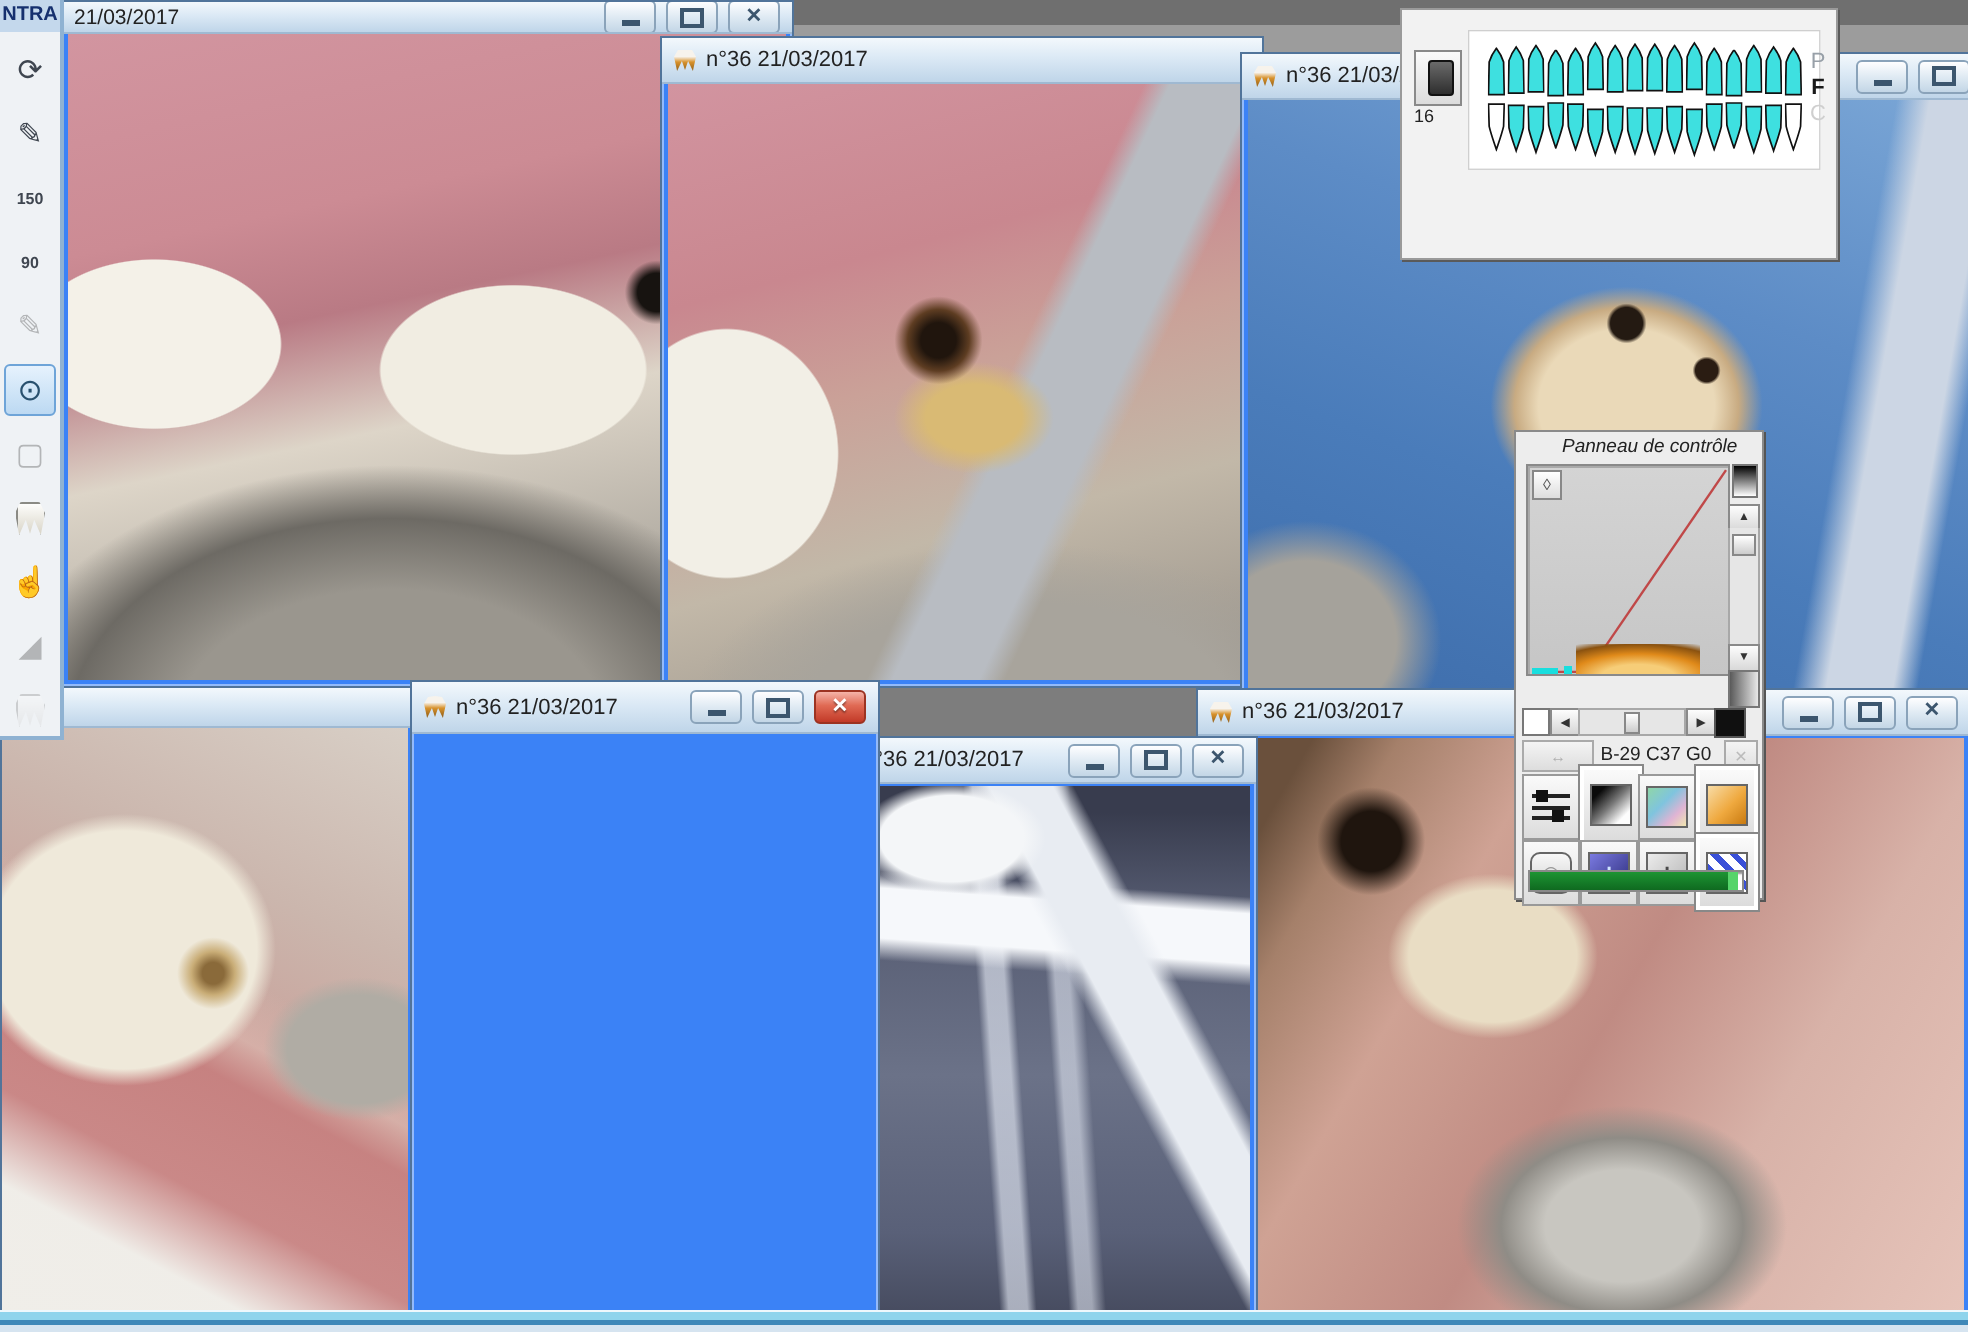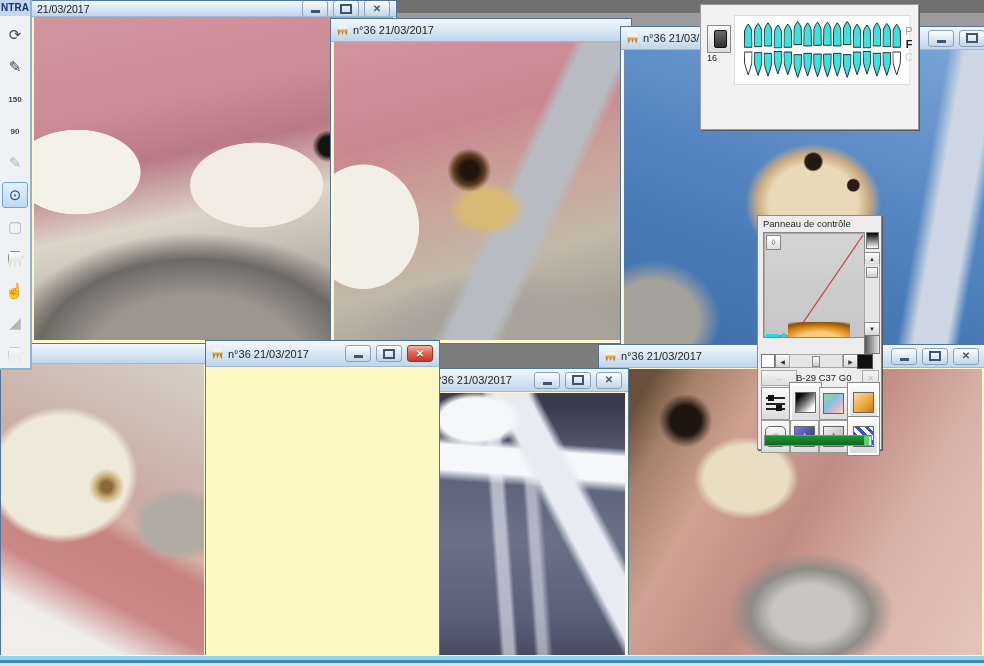--- a/index.html
+++ b/index.html
@@ -2,21 +2,21 @@
 <html><head>
 <meta charset="utf-8">
 <style>
   html,body{margin:0;padding:0;background:#555;}
   .screen{position:relative;width:984px;height:666px;overflow:hidden;background:#7d7d7d;
           font-family:"Liberation Sans",sans-serif;-webkit-font-smoothing:antialiased;}
   .band{position:absolute;left:395px;top:0;width:589px;height:30px;
         background:linear-gradient(#6f6f6f 0 42%,#9c9c9c 42%);z-index:1;}
 
   
-  .win{position:absolute;border:1px solid #51749a;background:#fef9c3;
+  .win{position:absolute;border:1px solid #51749a;background:#3b82f6;
        box-shadow:inset 0 0 0 1px rgba(255,255,255,.45);}
   .tb{height:22px;display:flex;align-items:center;gap:5px;padding:0 6px;
       background:linear-gradient(#f3f8fc,#dbe9f5 45%,#bfd5e9);
       border-bottom:1px solid #9fb9d2;font-size:11px;color:#222;overflow:hidden;white-space:nowrap;}
   .tb .title{flex:0 1 auto;}
   .sp{flex:1;}
   .winbtn{width:24px;height:15px;flex:0 0 auto;border:1px solid #8aa3ba;border-radius:3px;
           background:linear-gradient(#fefeff,#dfeaf3 50%,#c3d6e6);
           display:flex;align-items:center;justify-content:center;position:relative;}
   .winbtn .g-min{width:9px;height:3px;background:#3c566e;margin-top:6px;}
@@ -129,21 +129,21 @@
   .teeth-row.upper{align-items:flex-end;height:46px;margin-top:4px;}
   .teeth-row.lower{align-items:flex-start;height:48px;margin-top:3px;}
   .tooth-svg{display:block;}
   .side-letters{position:absolute;right:5px;top:20px;display:flex;flex-direction:column;gap:1px;}
   .side-letters span{font-size:11px;line-height:12px;text-align:center;}
   .sl-0{color:#98a0a8;}.sl-1{color:#1a1a1a;font-weight:bold;}.sl-2{color:#cfcfcf;}
 
   
   #panel{position:absolute;left:757px;top:215px;width:123px;height:233px;z-index:18;
          background:#ededed;border:1px solid #8a8a8a;box-shadow:1px 1px 0 #555;font-size:9px;color:#222;}
-  #panel .ptitle{position:absolute;left:5px;top:2px;font-size:9.5px;}
+  #panel .ptitle{position:absolute;left:23px;top:2px;font-size:9.5px;font-style:italic;}
   .curvebox{position:absolute;left:5px;top:16px;width:100px;height:104px;
             background:linear-gradient(#d4d4d4,#c6c6c6);border:1px solid #8a8a8a;
             box-shadow:inset 1px 1px 0 #aaa;}
   .dropper{position:absolute;left:2px;top:2px;width:13px;height:13px;border:1px solid #888;
            background:linear-gradient(#fff,#ddd);display:flex;align-items:center;justify-content:center;
            font-size:8px;color:#555;}
   .curve-svg{position:absolute;inset:0;width:100%;height:100%;}
   .hump{position:absolute;left:24%;bottom:0;width:62%;height:15px;
         background:radial-gradient(ellipse 100% 140% at 50% 110%, #f6cd78 0 30%, #e08a1a 55%, #8a5210 78%, rgba(122,74,16,0) 92%);}
   .cyan-mark{position:absolute;left:2px;bottom:0;width:13px;height:3px;background:#19dede;}
@@ -164,21 +164,21 @@
   .hsb-btn{position:absolute;top:0;width:13px;height:12px;border:1px solid #8a8a8a;
            background:linear-gradient(#fdfdfd,#d6d6d6);font-size:6px;color:#333;
            display:flex;align-items:center;justify-content:center;}
   .hsb-track{position:absolute;left:28px;top:0;width:52px;height:12px;background:#e6e6e6;border:1px solid #a8a8a8;}
   .hsb-thumb{position:absolute;left:22px;top:1px;width:6px;height:9px;border:1px solid #888;background:linear-gradient(#fff,#ccc);}
   .bk-sq{position:absolute;left:96px;top:0;width:14px;height:13px;background:#101010;border:1px solid #555;}
   .valrow{position:absolute;left:0;top:153px;width:123px;height:16px;}
   .wide-btn{position:absolute;left:3px;top:1px;width:34px;height:14px;border:1px solid #aaa;
             background:linear-gradient(#f4f4f4,#ddd);color:#b0b0b0;font-size:8px;
             display:flex;align-items:center;justify-content:center;}
-  .val-label{position:absolute;left:38px;top:3px;width:64px;font-size:9.5px;color:#222;}
+  .val-label{position:absolute;left:38px;top:3px;width:64px;text-align:center;font-size:9.5px;color:#222;}
   .mini-btn{position:absolute;left:104px;top:1px;width:15px;height:15px;border:1px solid #aaa;
             background:linear-gradient(#f4f4f4,#ddd);color:#bbb;font-size:8px;
             display:flex;align-items:center;justify-content:center;}
   .tabrow .pbtn{position:absolute;top:171px;width:27px;height:31px;border:1px solid #999;
             background:linear-gradient(#fafafa,#dcdcdc);display:flex;align-items:center;justify-content:center;}
   .tabrow .pbtn.raised{top:167px;height:35px;border:2px solid #fff;box-shadow:0 0 0 1px #888;}
   .pbtn .pic{width:19px;height:19px;border:1px solid #666;}
   .pic.levels{border:none;background:
      linear-gradient(#0000 0 3px,#222 3px 5px,#0000 5px 9px,#222 9px 11px,#0000 11px 14px,#222 14px 16px,#0000 16px);
      position:relative;}

